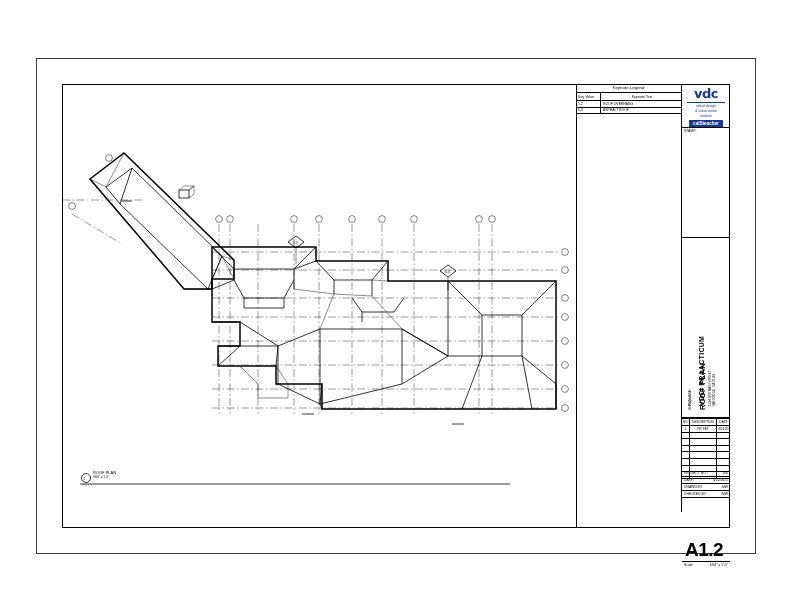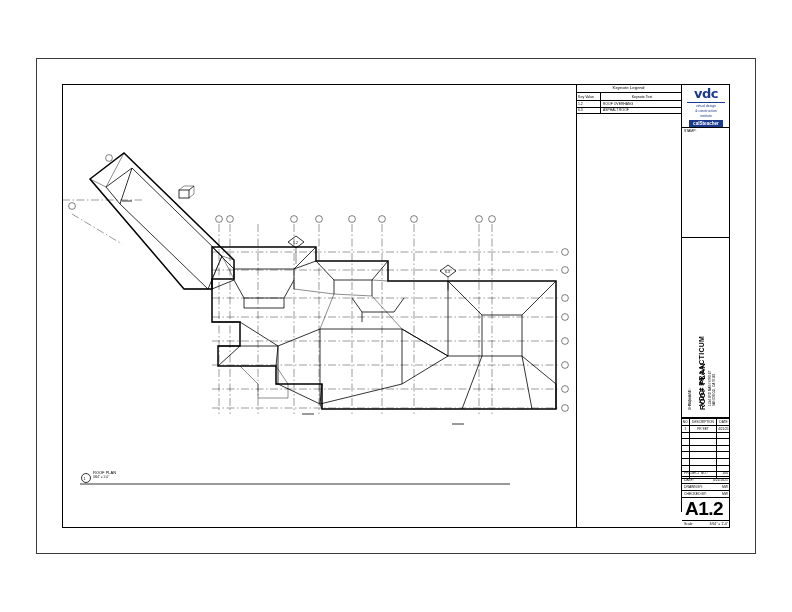--- a/index.html
+++ b/index.html
@@ -271,20 +271,21 @@
   .sheet-num {
     height: 22px;
     display: flex;
     align-items: center;
     padding-left: 3px;
     font-size: 19px;
     font-weight: bold;
     letter-spacing: -0.5px;
     border-bottom: 1px solid #000;
     font-family: "Liberation Sans", sans-serif;
+    margin-top: 41px;
   }
   .scale-row {
     display: flex;
     height: 6px;
     font-size: 3.4px;
   }
   .scale-row .k { width: 14px; padding-left: 2px; display:flex; align-items:center;}
   .scale-row .v { flex: 1; display:flex; align-items:center; justify-content:flex-end; padding-right:2px;}
 
   .plan-title-label { font-size: 4px; }

